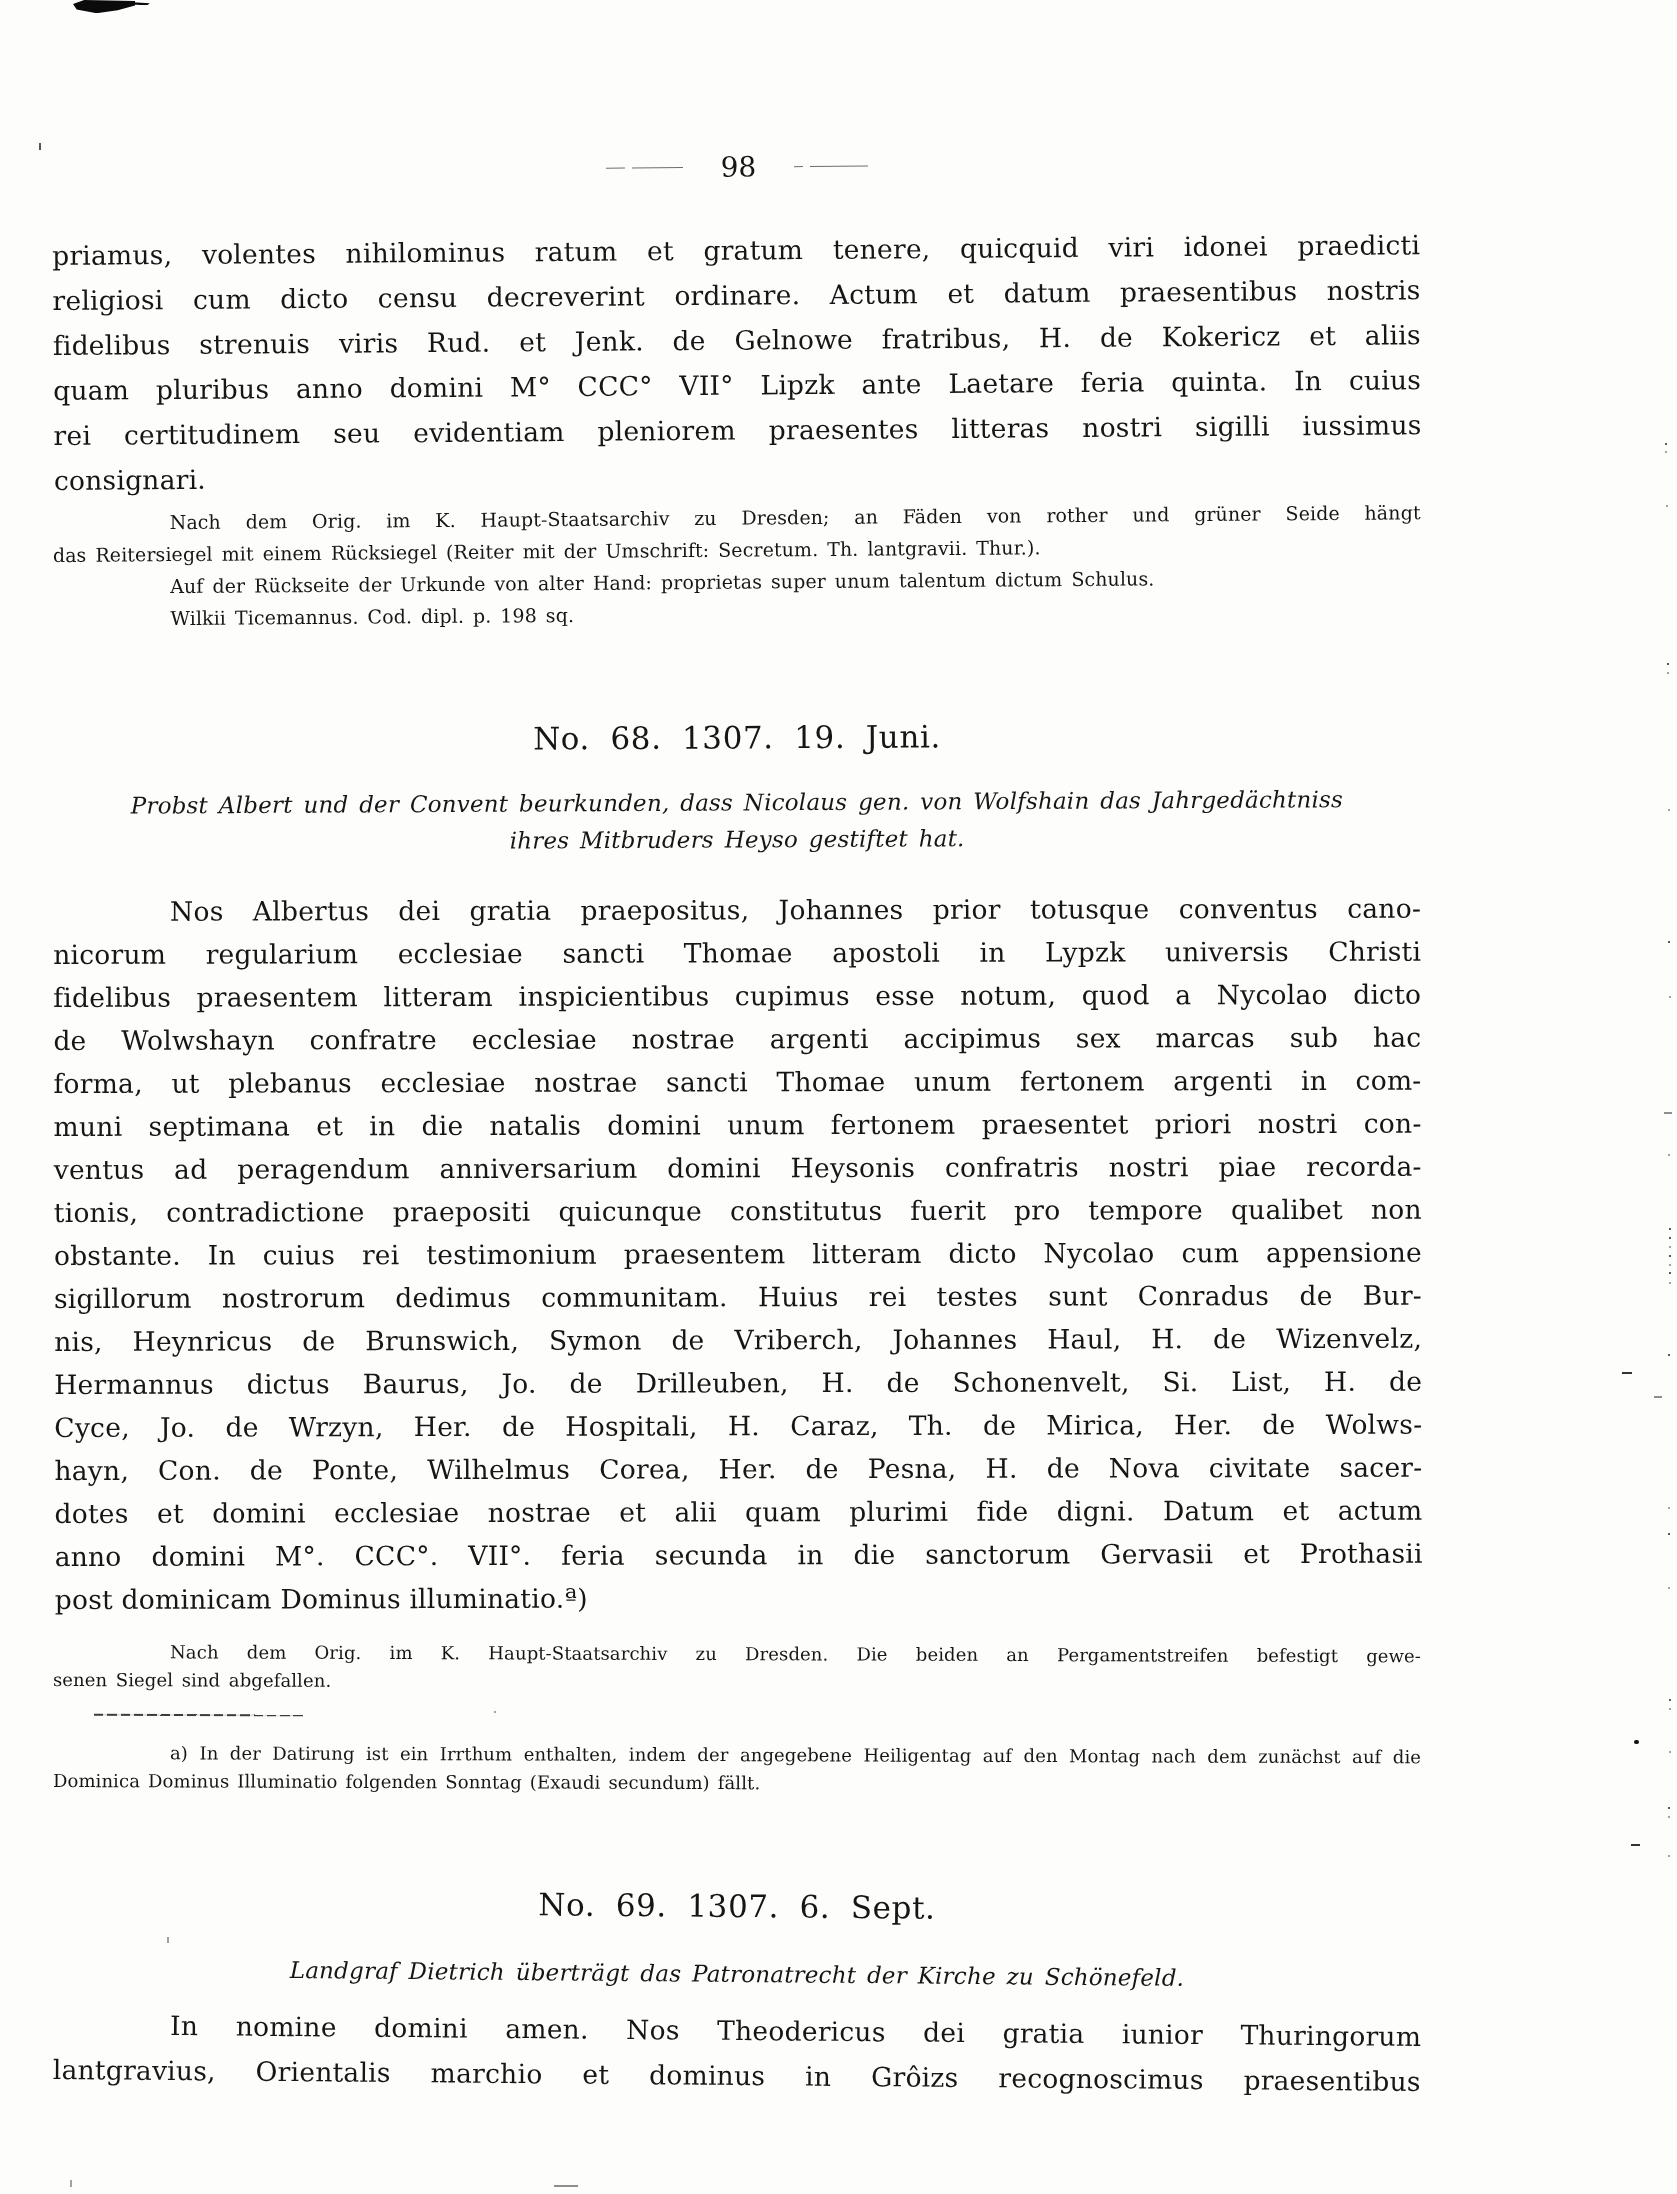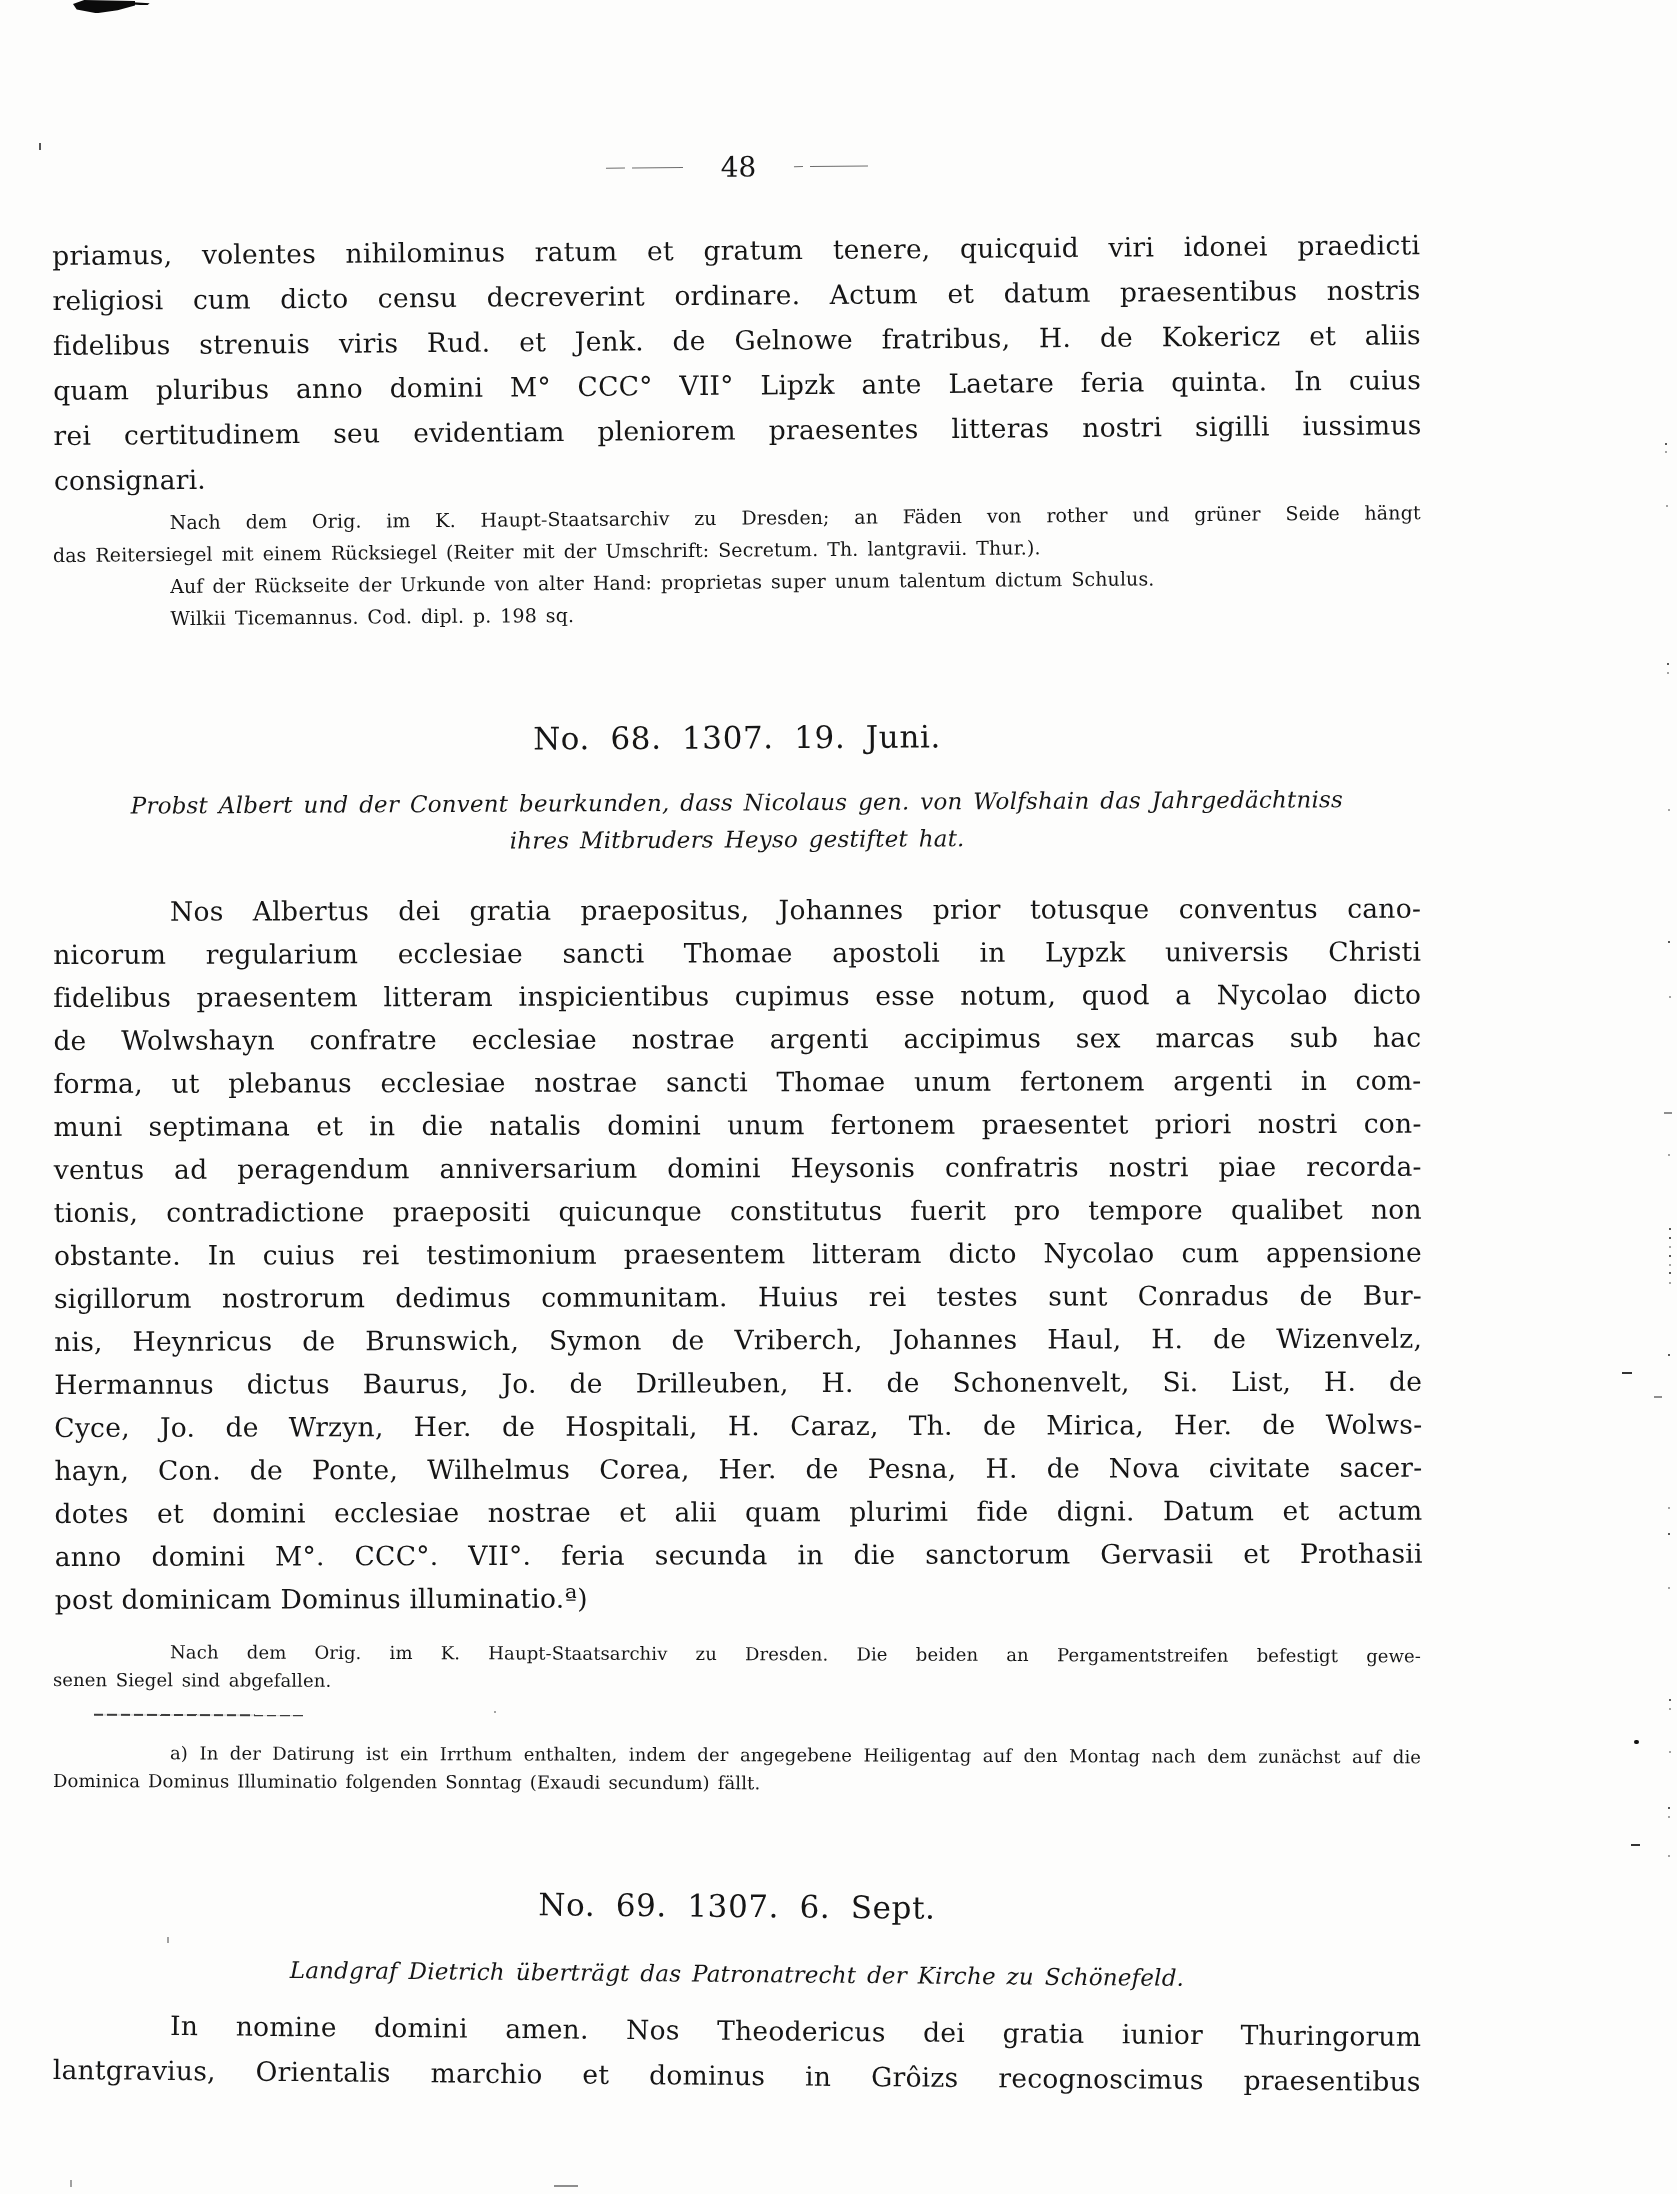--- a/index.html
+++ b/index.html
@@ -72,21 +72,21 @@
 <div id="page">
 
   <div id="ink-blob"></div>
   <div id="ink-blob-tail"></div>
 
   <div id="page-header" class="rot-a">
     <span class="dash-group">
       <span class="dash thin" style="width:19px"></span>
       <span class="dash thin" style="width:51px"></span>
     </span>
-    <span id="page-number">48</span>
+    <span id="page-number">98</span>
     <span class="dash-group">
       <span class="dash thin" style="width:8.9px"></span>
       <span class="dash thin" style="width:58px"></span>
     </span>
   </div>
 
   <div class="col lh82 rot-a" style="top:233px">
     <div class="body-ln j">priamus, volentes nihilominus ratum et gratum tenere, quicquid viri idonei praedicti</div>
     <div class="body-ln j">religiosi cum dicto censu decreverint ordinare. Actum et datum praesentibus nostris</div>
     <div class="body-ln j">fidelibus strenuis viris Rud. et Jenk. de Gelnowe fratribus, H. de Kokericz et aliis</div>

